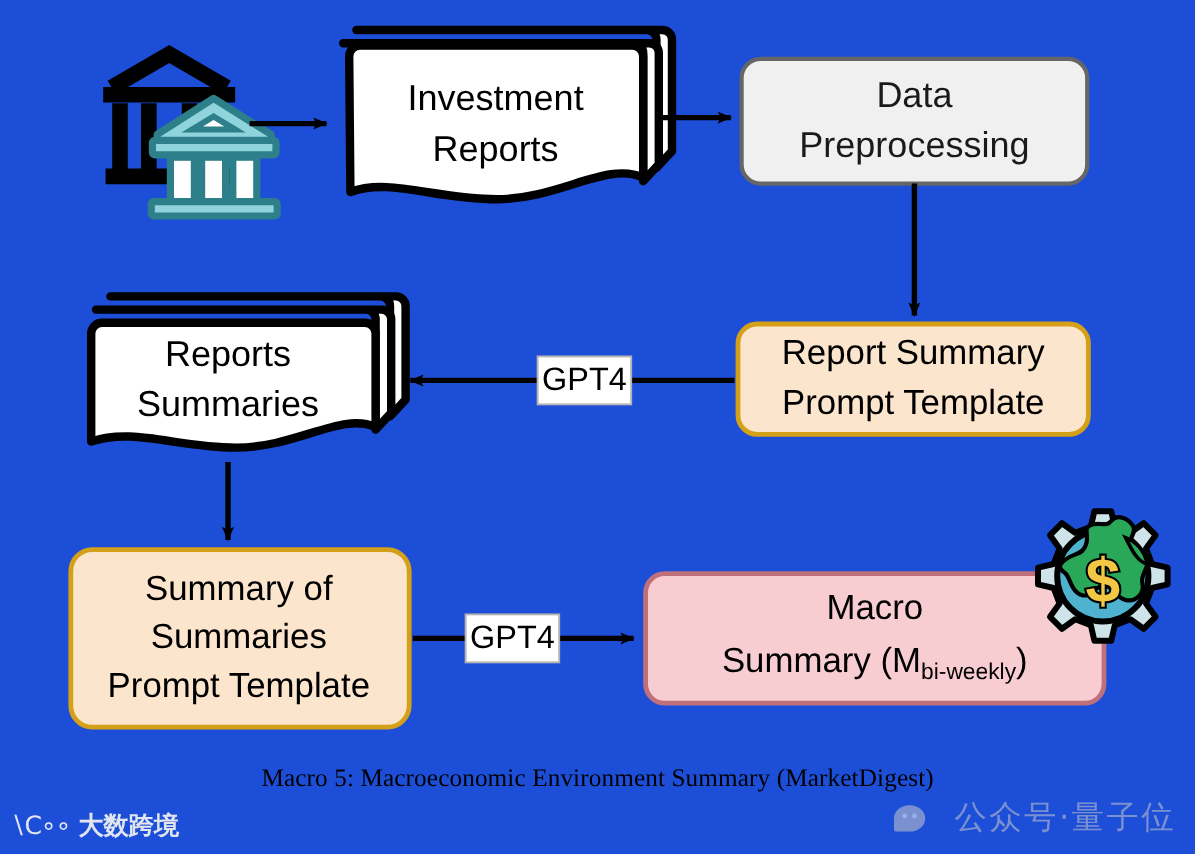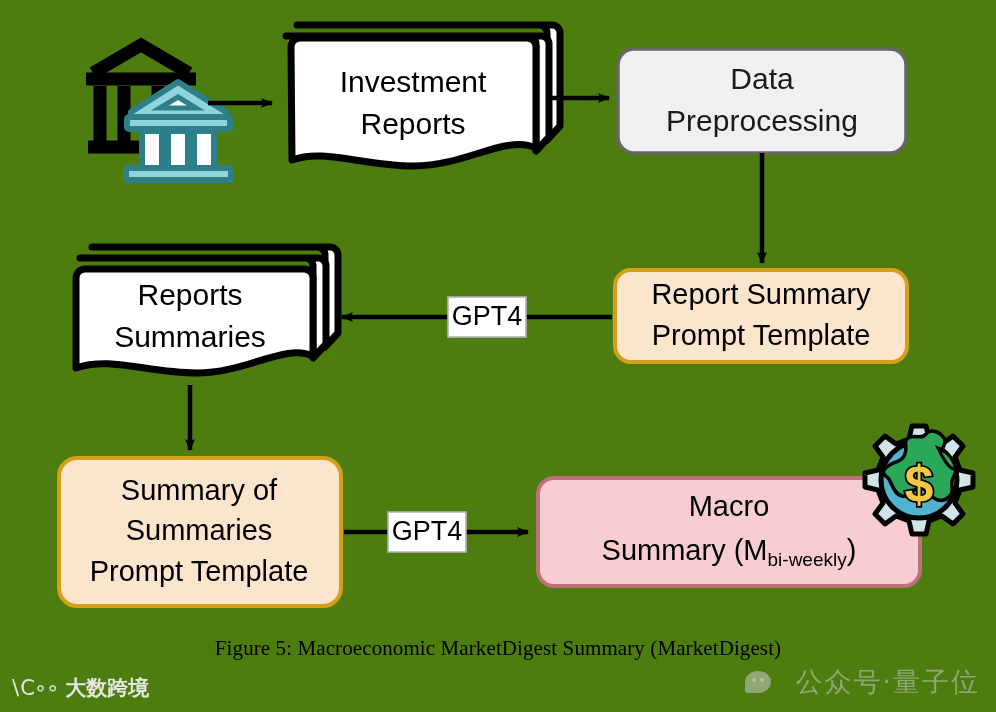--- a/index.html
+++ b/index.html
@@ -7,21 +7,21 @@
     padding: 0;
     background: #ffffff;
   }
   body {
     font-family: "Liberation Sans", sans-serif;
   }
   #canvas {
     position: relative;
     width: 996px;
     height: 712px;
-    background: #4d7c0f;
+    background: #1d4ed8;
     overflow: hidden;
   }
   #figure-svg {
     position: absolute;
     left: 0;
     top: 0;
     width: 996px;
     height: 712px;
   }
   .node-label {
@@ -238,21 +238,21 @@
       <path d="M-32,-14 c8,-10 16,-6 20,-14 c5,-9 -2,-14 4,-18 c7,-4 14,2 18,-4
                c5,-6 14,-2 18,4 c4,6 -4,10 -2,16 c3,8 12,4 14,12 c2,8 -6,12 -4,20
                c2,9 -6,16 -14,14 c-9,-2 -10,-12 -18,-12 c-8,0 -10,10 -18,8
                c-9,-2 -10,-14 -14,-18 c-3,-3 -6,-4 -4,-8 Z" fill="#2aa85a" stroke="#000000" stroke-width="3.5" stroke-linejoin="round"></path>
       <path d="M22,-36 c10,4 16,12 18,22 c-8,-2 -12,-10 -18,-22 Z" fill="#2aa85a" stroke="#000000" stroke-width="3"></path>
 
       <text x="3" y="4" text-anchor="middle" dominant-baseline="middle" font-family="'Liberation Sans', sans-serif" font-size="52" font-weight="bold" fill="#f2c744" stroke="#000000" stroke-width="3.5" paint-order="stroke">$</text>
     </g>
   </svg>
 
-  <div class="caption">Figure 5: Macroeconomic MarketDigest Summary (MarketDigest)</div>
+  <div class="caption">Macro 5: Macroeconomic Environment Summary (MarketDigest)</div>
 
   <div class="wm-left">
     <span class="wm-glyph">∖C∘∘</span>
     <span class="wm-text">大数跨境</span>
   </div>
 
   <div class="wm-right">
     <span class="wm-bubble"></span>
     <span class="wm-text">公众号·量子位</span>
   </div>

